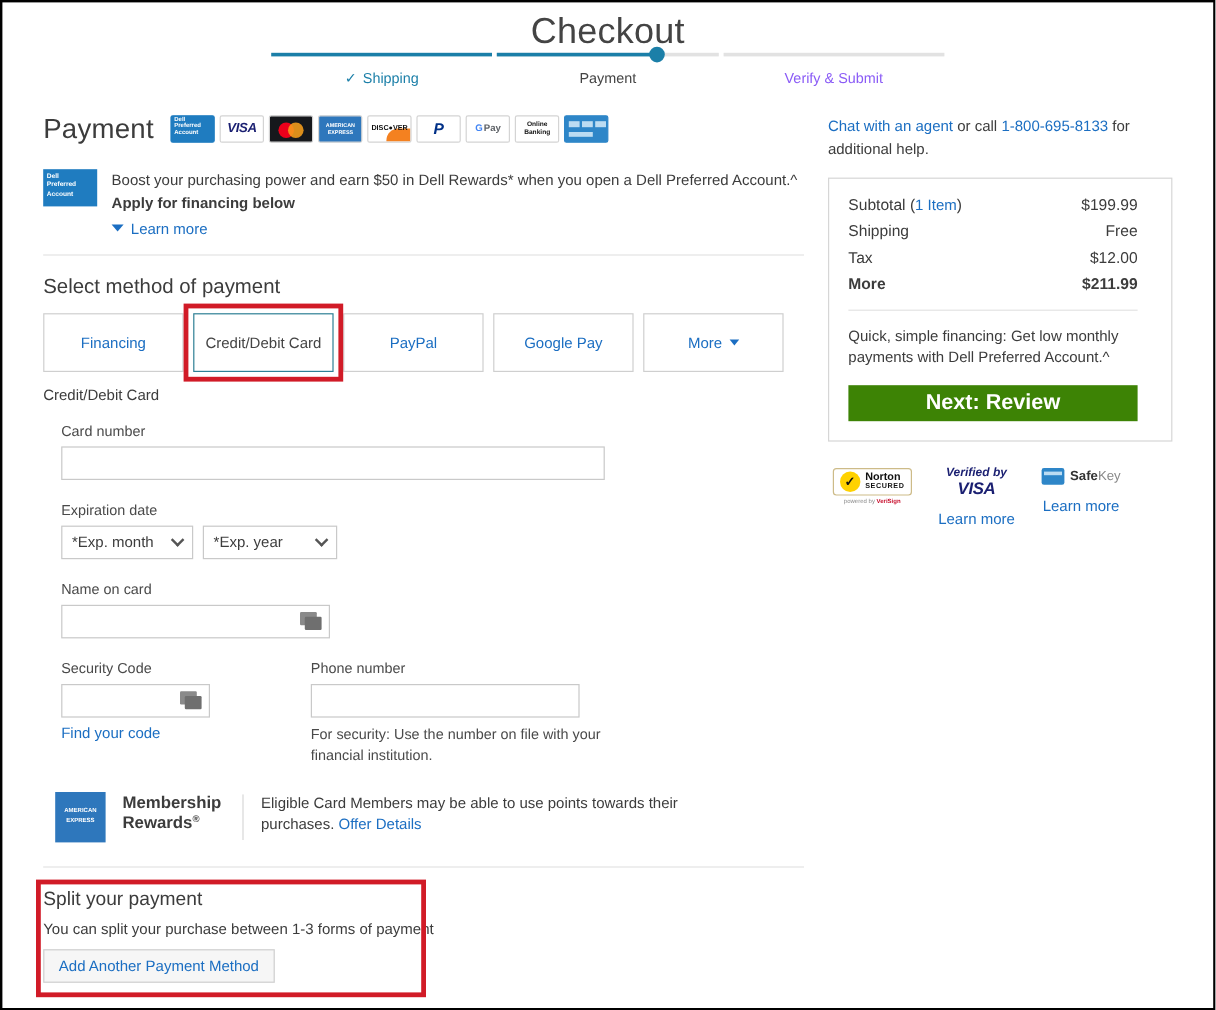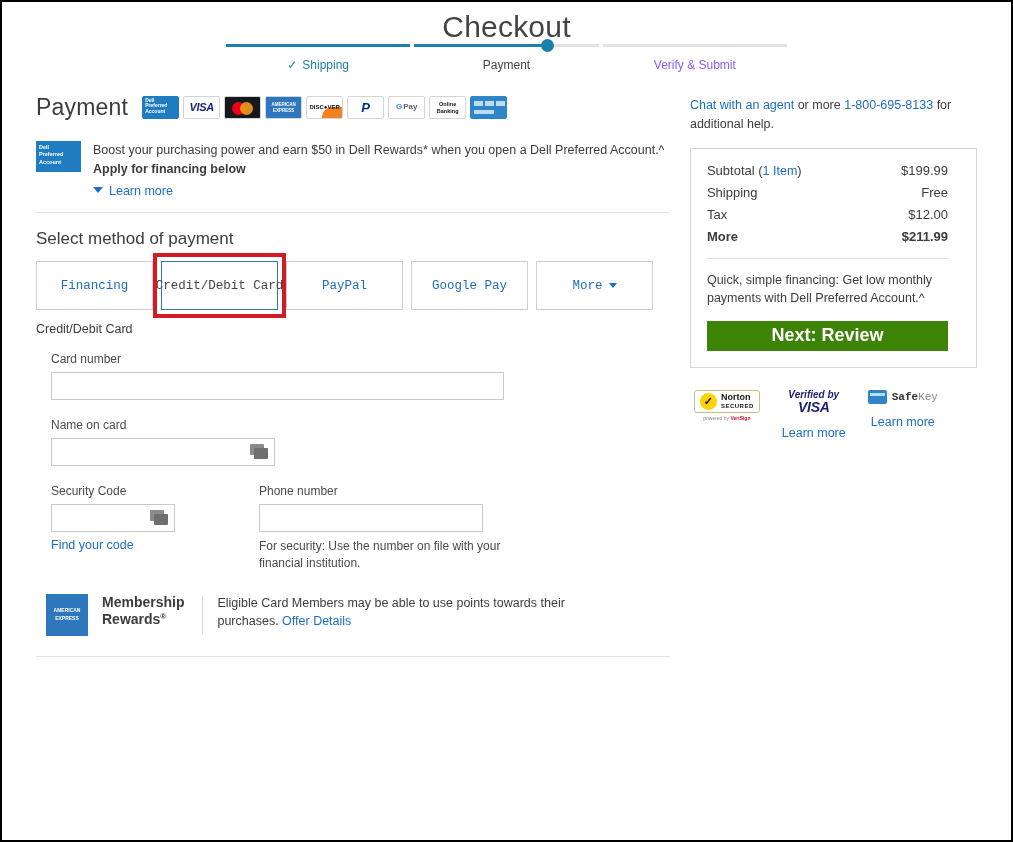--- a/index.html
+++ b/index.html
@@ -123,21 +123,21 @@
   .learn-more { margin-top: 6px; font-size: 12.5px; color: #1b6ec2; cursor: pointer; }
   .caret-d {
     display: inline-block; width: 0; height: 0;
     border-left: 5px solid transparent; border-right: 5px solid transparent;
     border-top: 6px solid #1b6ec2; margin-right: 6px; vertical-align: 2px;
   }
   .rule { border: none; border-top: 1px solid #e3e3e3; margin: 14px 0 0 0; }
 
   
   .sec-title { font-size: 17px; font-weight: 400; color: #3c3c3c; margin: 16px 0 12px 0; }
-  .tabs { display: flex; gap: 8px; position: relative; font-family: Liberation Mono, monospace; }
+  .tabs { display: flex; gap: 8px; position: relative; }
   .tab {
     width: 117px; height: 49px;
     border: 1px solid #cfcfcf;
     background: #fff;
     display: flex; align-items: center; justify-content: center;
     font-size: 12.5px; color: #1b6ec2;
     cursor: pointer;
     white-space: nowrap;
   }
   .tab.selected { border: 1px solid #2d7f95; color: #444; }
@@ -246,21 +246,21 @@
   .norton .ntxt { font-size: 9px; font-weight: 800; color: #111; line-height: 1.05; text-align: left;}
   .norton .ntxt small { font-size: 6px; font-weight: 600; letter-spacing: .5px; display: block;}
   .verisign { font-size: 5px; color: #8a8a8a; margin-top: 2px; }
   .verisign b { color: #c8102e; }
   .vbv { font-size: 10px; color: #1a1f71; font-style: italic; font-weight: 700; line-height: 1.05;}
   .vbv .visa { display: block; font-size: 14px; font-weight: 900; letter-spacing: -.3px;}
   .safekey { display: flex; align-items: center; gap: 5px; }
   .sk-ic { width: 19px; height: 14px; background: #2e86c8; border-radius: 2px; position: relative;}
   .sk-ic::after { content:""; position:absolute; left:2px; top:3px; width: 15px; height: 3px; background: #bcdcf2;}
   .sk-txt { font-size: 11px; color: #333; font-weight: 700; }
-  .sk-txt span { color: #888; font-weight: 500; font-family: Liberation Mono, monospace; }
+  .sk-txt span { color: #888; font-weight: 500; }
   .learn2 { font-size: 12.5px; color: #1b6ec2; line-height: 1.3; margin-top: 10px; cursor: pointer; }
 </style>
 </head>
 <body>
 
 <div id="page">
 
   <div class="header">
     <h1 class="checkout-title">Checkout</h1>
 
@@ -353,20 +353,33 @@
 
       <div class="sub-label">Credit/Debit Card</div>
 
       <div class="form">
 
         <div class="fgroup">
           <div class="flabel">Card number</div>
           <div class="inp card-no"></div>
         </div>
 
+        <div class="fgroup">
+          <div class="flabel">Expiration date</div>
+          <div class="selects">
+            <div class="sel">
+              <span>*Exp. month</span>
+                <span class="chev"></span>
+            </div>
+            <div class="sel year">
+              <span>*Exp. year</span>
+                <span class="chev"></span>
+            </div>
+          </div>
+        </div>
 
         <div class="fgroup">
           <div class="flabel">Name on card</div>
           <div class="inp name">
             <span class="card-ic">
                 <span class="r1"></span>
                 <span class="r2"></span>
               </span>
           </div>
         </div>
@@ -398,27 +411,33 @@
         </div>
         <div class="amex-div"></div>
         <div class="amex-note">
           <span>Eligible Card Members may be able to use points towards their purchases.</span>
           <a class="link">Offer Details</a>
         </div>
       </div>
 
       <hr class="rule" style="margin-top:20px;">
 
+      <div class="split-wrap">
+        <div class="annot annot-split"></div>
+        <div class="split-title">Split your payment</div>
+        <div class="split-desc">You can split your purchase between 1-3 forms of payment</div>
+        <div class="add-btn">Add Another Payment Method</div>
+      </div>
 
     </div>
 
     <div class="right-col">
 
       <div class="help-line">
-        <a class="link">Chat with an agent</a><span> or more </span><a class="link">1-800-695-8133</a><span> for additional help.</span>
+        <a class="link">Chat with an agent</a><span> or call </span><a class="link">1-800-695-8133</a><span> for additional help.</span>
       </div>
 
       <div class="summary">
         <div class="srow">
           <div><span>Subtotal (</span><a class="link">1 Item</a><span>)</span></div>
           <div>$199.99</div>
         </div>
         <div class="srow">
           <div>Shipping</div>
           <div>Free</div>

